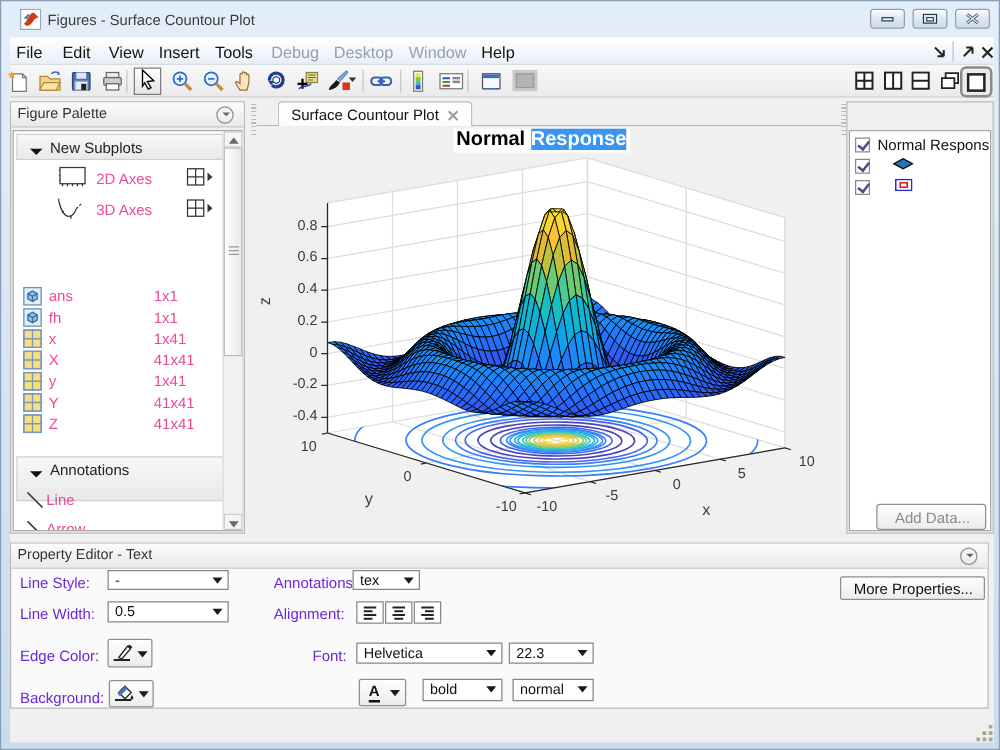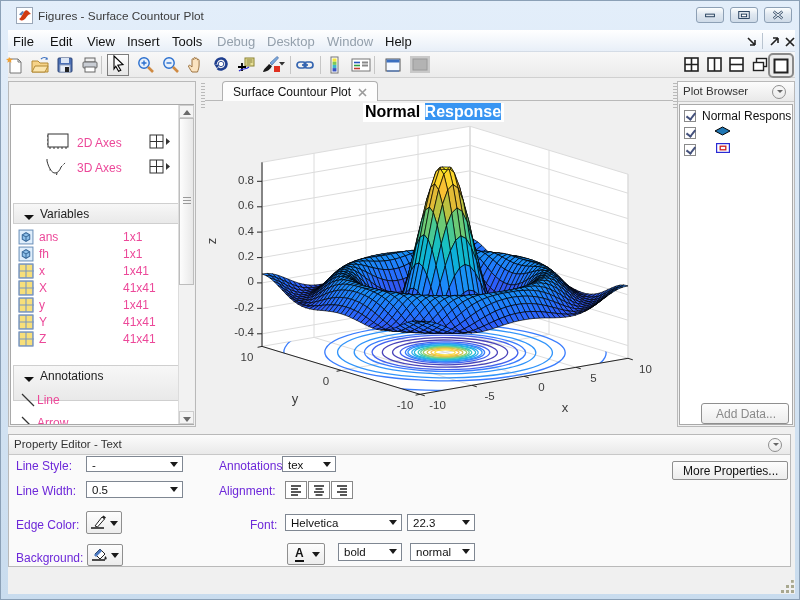--- a/index.html
+++ b/index.html
@@ -202,21 +202,28 @@
         <rect x="1.5" y="5.5" width="10" height="8" fill="#fff" stroke="#222" stroke-width="1.4"></rect>
       </svg>
       <div class="ticon" style="left:768px;top:1px;width:26px;height:25px;border:2px solid #8a8a8a;border-radius:5px;background:#ececec"></div>
       <svg class="ticon" style="left:773px;top:6px" width="16" height="16" viewBox="0 0 16 16">
         <rect x="1.5" y="1.5" width="13" height="13" fill="#fff" stroke="#222" stroke-width="2"></rect>
       </svg>
     </div>
   </div>
 
 <div class="panel" style="left:8px;top:81px;width:188px;height:346px">
+  <div class="phead">
+      <span class="t">Figure Palette</span>
+      <div class="chev"></div>
+    </div>
   <div class="white abs" style="left:1px;top:22px;width:184px;height:321px;overflow:hidden">
+    <div class="sect abs" style="left:2px;top:2px;width:166px;height:21px">
+        <span style="position:absolute;left:10px;top:3px"><span class="tri"></span>New Subplots</span>
+      </div>
     <svg class="abs" style="left:36px;top:28px" width="22" height="17" viewBox="0 0 22 17">
         <rect x="1" y="1" width="20" height="13" fill="#fff" stroke="#333"></rect>
         <path d="M3 14v2M7 14v2M11 14v2M15 14v2M19 14v2M1 3H0M1 7H0M1 11H0" stroke="#333"></path>
       </svg>
     <div class="vrow" style="left:66px;top:31px">2D Axes</div>
     <svg class="abs" style="left:138px;top:29px" width="22" height="15" viewBox="0 0 22 15">
         <rect x="1" y="1" width="13" height="13" fill="#fff" stroke="#333"></rect>
         <path d="M7.5 1v13M1 7.5h13" stroke="#333"></path>
         <path d="M17 4l4 3.5-4 3.5z" fill="#333"></path>
       </svg>
@@ -224,23 +231,20 @@
         <path d="M2 4c2 8 5 12 8 12s5-3 6-6" fill="none" stroke="#333"></path>
         <path d="M16 10l5-5" stroke="#333" stroke-dasharray="2 1.5"></path>
         <path d="M2 4v-2M6 12l-1.5 1M12 16l-.5 2" stroke="#333"></path>
       </svg>
     <div class="vrow" style="left:66px;top:56px">3D Axes</div>
     <svg class="abs" style="left:138px;top:54px" width="22" height="15" viewBox="0 0 22 15">
         <rect x="1" y="1" width="13" height="13" fill="#fff" stroke="#333"></rect>
         <path d="M7.5 1v13M1 7.5h13" stroke="#333"></path>
         <path d="M17 4l4 3.5-4 3.5z" fill="#333"></path>
       </svg>
-    <div class="sect abs" style="left:2px;top:98px;width:166px;height:21px">
-        <span style="position:absolute;left:10px;top:3px"><span class="tri"></span>Variables</span>
-      </div>
     <svg class="vico" style="left:7px;top:124px" width="15" height="15" viewBox="0 0 15 15">
         <rect x="1" y="1" width="13" height="13" fill="#dfeefc" stroke="#6f93bb"></rect>
         <path d="M4 5.5l3.5-2 3.5 2v4l-3.5 2-3.5-2z" fill="#8fc1ea" stroke="#3c6c9c"></path>
         <path d="M4 5.5l3.5 2 3.5-2M7.5 7.5v4" fill="none" stroke="#3c6c9c"></path>
       </svg>
       <div class="vrow" style="left:28px;top:125px">ans</div>
       <div class="vrow" style="left:112px;top:125px">1x1</div>
       <svg class="vico" style="left:7px;top:141px" width="15" height="15" viewBox="0 0 15 15">
         <rect x="1" y="1" width="13" height="13" fill="#dfeefc" stroke="#6f93bb"></rect>
         <path d="M4 5.5l3.5-2 3.5 2v4l-3.5 2-3.5-2z" fill="#8fc1ea" stroke="#3c6c9c"></path>
@@ -2021,24 +2025,20 @@
       <text x="254" y="209.2" text-anchor="end">0.6</text>
       <text x="254" y="183.8" text-anchor="end">0.8</text>
       <text x="565" y="412" text-anchor="middle" font-size="13">x</text>
       <text x="295" y="403" text-anchor="middle" font-size="13">y</text>
       <text x="212" y="245" text-anchor="middle" font-size="13" transform="rotate(-90 212 241)">z</text>
     </g>
   </svg>
 <div class="abs" style="left:363px;top:103px;background:#fff;height:19px;padding:0 3px 0 2px;font-weight:bold;font-size:16px;color:#000">Normal <span style="background:#3895f2;color:#fff">Response</span></div>
 
 <div class="panel" style="left:677px;top:81px;width:118px;height:346px">
-  <div class="phead">
-      <span class="t">Plot Browser</span>
-      <div class="chev"></div>
-    </div>
   <div class="white abs" style="left:1px;top:22px;width:114px;height:321px;overflow:hidden">
     <div class="cb" style="left:4px;top:5px"></div>
     <span class="abs" style="left:22px;top:4px;color:#111">Normal Respons</span>
     <div class="cb" style="left:4px;top:22px"></div>
     <svg class="abs" style="left:34px;top:21px" width="17" height="10" viewBox="0 0 17 10">
         <path d="M1 5l7.5-4L16 5 8.5 9z" fill="#2077b4" stroke="#000"></path>
       </svg>
     <div class="cb" style="left:4px;top:39px"></div>
     <svg class="abs" style="left:36px;top:38px" width="14" height="10" viewBox="0 0 14 10">
         <rect x="0.6" y="0.6" width="12.8" height="8.8" fill="#fff" stroke="#2a2ad4" stroke-width="1.2"></rect>

